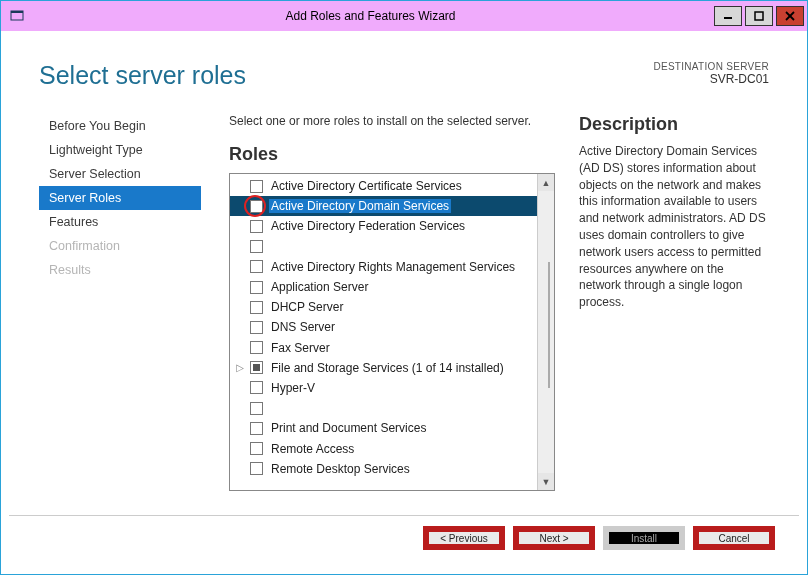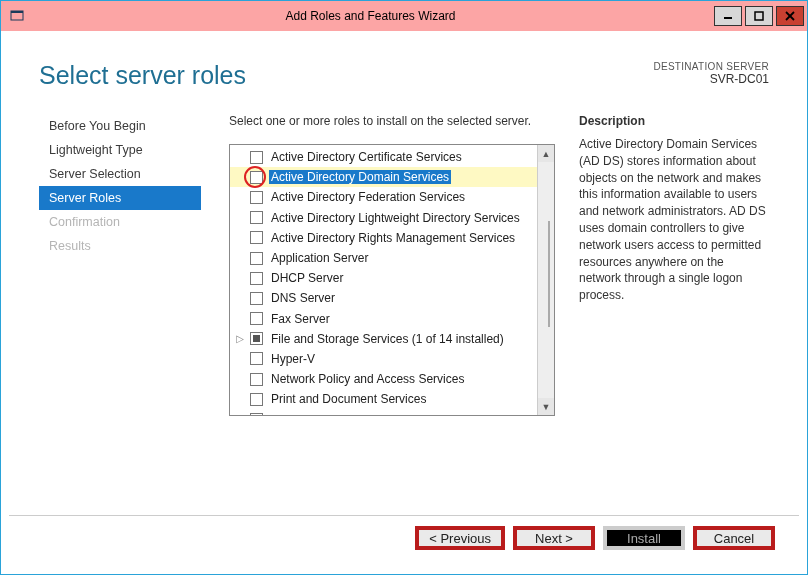--- a/index.html
+++ b/index.html
@@ -15,21 +15,21 @@
     width: 808px;
     height: 575px;
     border: 1px solid #2aa3d9;
     background: #fff;
     display: flex;
     flex-direction: column;
   }
   
   .titlebar {
     height: 30px;
-    background: #fca5a5;
+    background: #f0abfc;
     display: flex;
     align-items: center;
     color: #000;
   }
   .titlebar .title-icon {
     width: 20px;
     height: 20px;
     margin-left: 6px;
     display: flex;
     align-items: center;
@@ -115,29 +115,29 @@
     display: flex;
     flex-direction: column;
     min-width: 0;
   }
   .instruction {
     font-size: 12px;
     color: #333;
     margin-bottom: 16px;
   }
   .section-label {
-    font-size: 12px;
+    font-size: 18px;
     font-weight: 600;
     color: #333;
     margin-bottom: 8px;
   }
 
   .roles-box {
     border: 1px solid #888;
-    height: 272px;
+    height: 318px;
     display: flex;
     overflow: hidden;
   }
   .roles-list {
     flex: 1;
     overflow: hidden;
     padding: 2px 0;
   }
   .role-row {
     display: flex;
@@ -170,21 +170,21 @@
     position: absolute;
     left: 2px; top: 2px; right: 2px; bottom: 2px;
     background: #555;
   }
   .role-row .label {
     white-space: nowrap;
     overflow: hidden;
     padding: 0 2px;
   }
   .role-row.selected {
-    background: #fef9c3;
+    background: #0c4a6e;
   }
   .role-row.selected .label {
     background: #1979ca;
     color: #fff;
   }
   .role-row .highlight-circle {
     position: absolute;
     left: 14px;
     top: -1px;
     width: 22px;
@@ -239,22 +239,22 @@
     border-top: 1px solid #ccc;
     padding: 10px 24px 16px 24px;
     display: flex;
     justify-content: flex-end;
     gap: 8px;
   }
   .btn {
     min-width: 82px;
     height: 24px;
     background: #eaeaea;
-    border: 4px solid #b91c1c;
-    font-size: 13px;
+    border: 6px solid #b91c1c;
+    font-size: 10px;
     color: #222;
     display: flex;
     align-items: center;
     justify-content: center;
     padding: 0 10px;
   }
   .btn.disabled {
     color: #aaa;
     border-color: #ccc;
     background: #000000;
@@ -303,45 +303,46 @@
       </div>
     </div>
 
     <div class="main">
 
       <div class="nav" id="nav">
           <div class="nav-item">Before You Begin</div>
           <div class="nav-item">Lightweight Type</div>
           <div class="nav-item">Server Selection</div>
           <div class="nav-item active">Server Roles</div>
+          <div class="nav-item">Features</div>
           <div class="nav-item disabled">Confirmation</div>
           <div class="nav-item disabled">Results</div>
         </div>
 
       <div class="center">
         <div class="instruction">Select one or more roles to install on the selected server.</div>
+        <div class="section-label">Roles</div>
 
         <div class="roles-box">
           <div class="roles-list" id="roles-list">
               <div class="role-row">
                 <span class="cb"></span>
                 <span class="label">Active Directory Certificate Services</span>
               </div>
               <div class="role-row selected">
                 <span class="cb"></span>
                 <span class="label">Active Directory Domain Services</span>
                 <span class="highlight-circle"></span>
               </div>
               <div class="role-row">
                 <span class="cb"></span>
                 <span class="label">Active Directory Federation Services</span>
               </div>
               <div class="role-row">
                 <span class="cb"></span>
-                <span class="label">Active Directory Lightweight Directory Services</span>
               </div>
               <div class="role-row">
                 <span class="cb"></span>
                 <span class="label">Active Directory Rights Management Services</span>
               </div>
               <div class="role-row">
                 <span class="cb"></span>
                 <span class="label">Application Server</span>
               </div>
               <div class="role-row">
@@ -360,21 +361,20 @@
                 <span class="expander">▷</span>
                 <span class="cb filled"></span>
                 <span class="label">File and Storage Services (1 of 14 installed)</span>
               </div>
               <div class="role-row">
                 <span class="cb"></span>
                 <span class="label">Hyper-V</span>
               </div>
               <div class="role-row">
                 <span class="cb"></span>
-                <span class="label">Network Policy and Access Services</span>
               </div>
               <div class="role-row">
                 <span class="cb"></span>
                 <span class="label">Print and Document Services</span>
               </div>
               <div class="role-row">
                 <span class="cb"></span>
                 <span class="label">Remote Access</span>
               </div>
               <div class="role-row">

